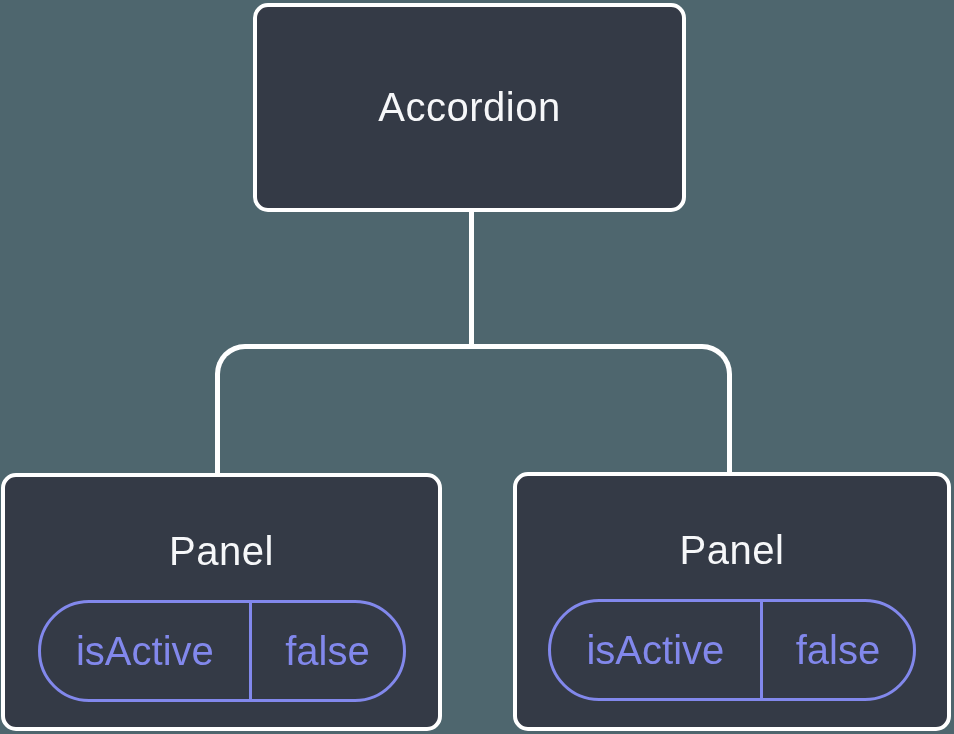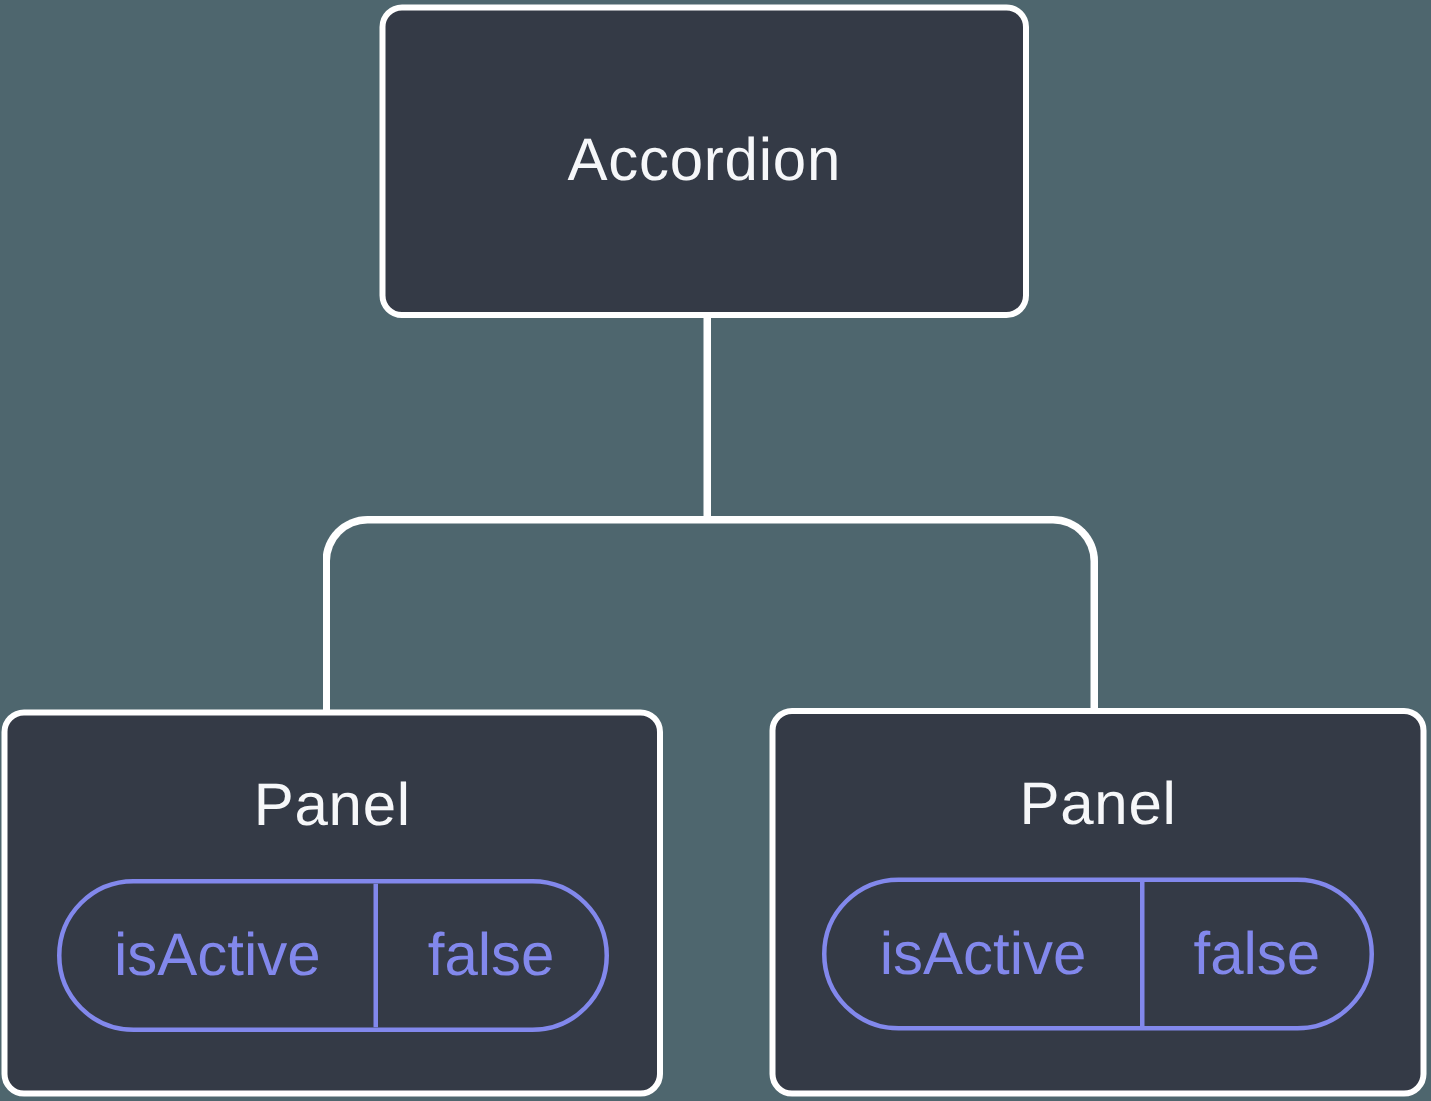--- a/index.html
+++ b/index.html
@@ -58,21 +58,21 @@
   }
   .panel-left {
     left: 1px; top: 473px;
     width: 441px; height: 258px;
   }
   .panel-right {
     left: 513px; top: 472px;
     width: 438px; height: 259px;
   }
   .panel-title {
-    margin-top: 38px;
+    margin-top: 52px;
     color: var(--text);
     font-size: 40px;
     font-weight: 500;
     letter-spacing: 0.5px;
   }
   .state-pill {
     margin-top: 26px;
     width: 368px; height: 102px;
     border: 3px solid var(--accent);
     border-radius: 51px;

